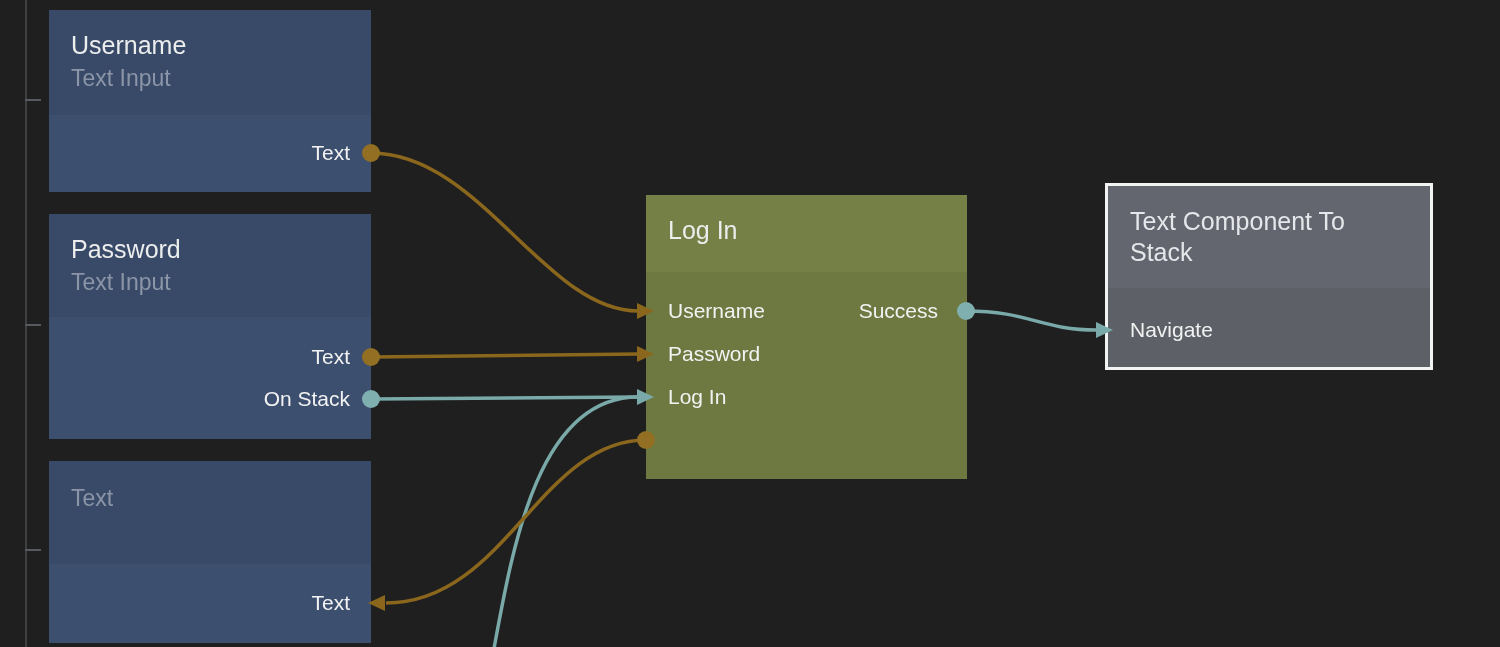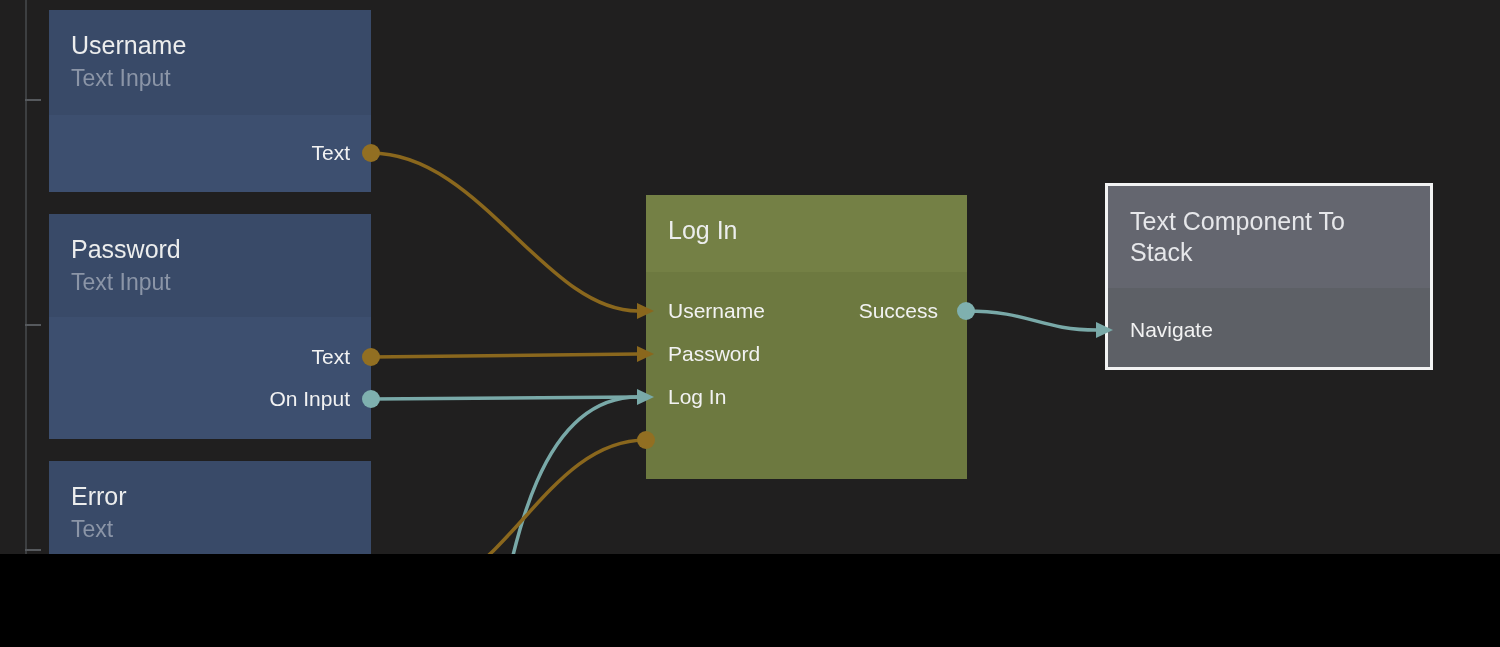--- a/index.html
+++ b/index.html
@@ -7,21 +7,21 @@
     --blue-header:#394a68; --blue-body:#3d4f6f;
     --green-header:#748045; --green-body:#6d7940;
     --gray-header:#64666f; --gray-body:#5d6066;
     --wire-orange:#8a671d; --wire-teal:#79a9a8;
     --port-orange:#926f22; --port-teal:#7fb0af;
     --title:#eceded; --subtitle:#8b95a7; --port-label:#f2f2f2;
     --edge-line:#3d3f41; --edge-tick:#56595d; --select:#f2f3f3;
   }
   html,body{margin:0;padding:0;}
   body{background:#000;font-family:"Liberation Sans","DejaVu Sans",sans-serif;}
-  #canvas{position:relative;width:1500px;height:554px;background:var(--bg);overflow:hidden;}
+  #canvas{position:relative;width:1500px;height:647px;background:var(--bg);overflow:hidden;}
 
   .edge-line{position:absolute;left:25px;top:0;width:2px;height:647px;background:var(--edge-line);}
   .edge-tick{position:absolute;left:25px;width:16px;height:2px;background:var(--edge-tick);}
 
   .node{position:absolute;}
   .node .hdr{box-sizing:border-box;padding:20px 22px 0 22px;}
   .node .bdy{position:relative;box-sizing:border-box;}
   .title{font-size:25px;line-height:31px;color:var(--title);}
   .subtitle{font-size:23px;line-height:30px;margin-top:2px;color:var(--subtitle);}
 
@@ -67,28 +67,27 @@
   <div class="node node-blue" style="left:49px;top:214px;width:322px;height:225px">
     <div class="hdr" style="height:103px">
       <div class="title">Password</div>
       <div class="subtitle">Text Input</div>
     </div>
     <div class="bdy" style="height:122px">
       <div class="port-row right" style="top:28px;width:300px">
         <span>Text</span>
       </div>
       <div class="port-row right" style="top:70px;width:300px">
-        <span>On Input</span>
+        <span>On Stack</span>
       </div>
     </div>
   </div>
 
   <div class="node node-blue" style="left:49px;top:461px;width:322px;height:182px">
     <div class="hdr" style="height:103px">
-      <div class="title">Error</div>
       <div class="subtitle">Text</div>
     </div>
     <div class="bdy" style="height:79px">
       <div class="port-row right" style="top:27px;width:300px">
         <span>Text</span>
       </div>
     </div>
   </div>
 
   <div class="node node-green" style="left:646px;top:195px;width:321px;height:284px">

